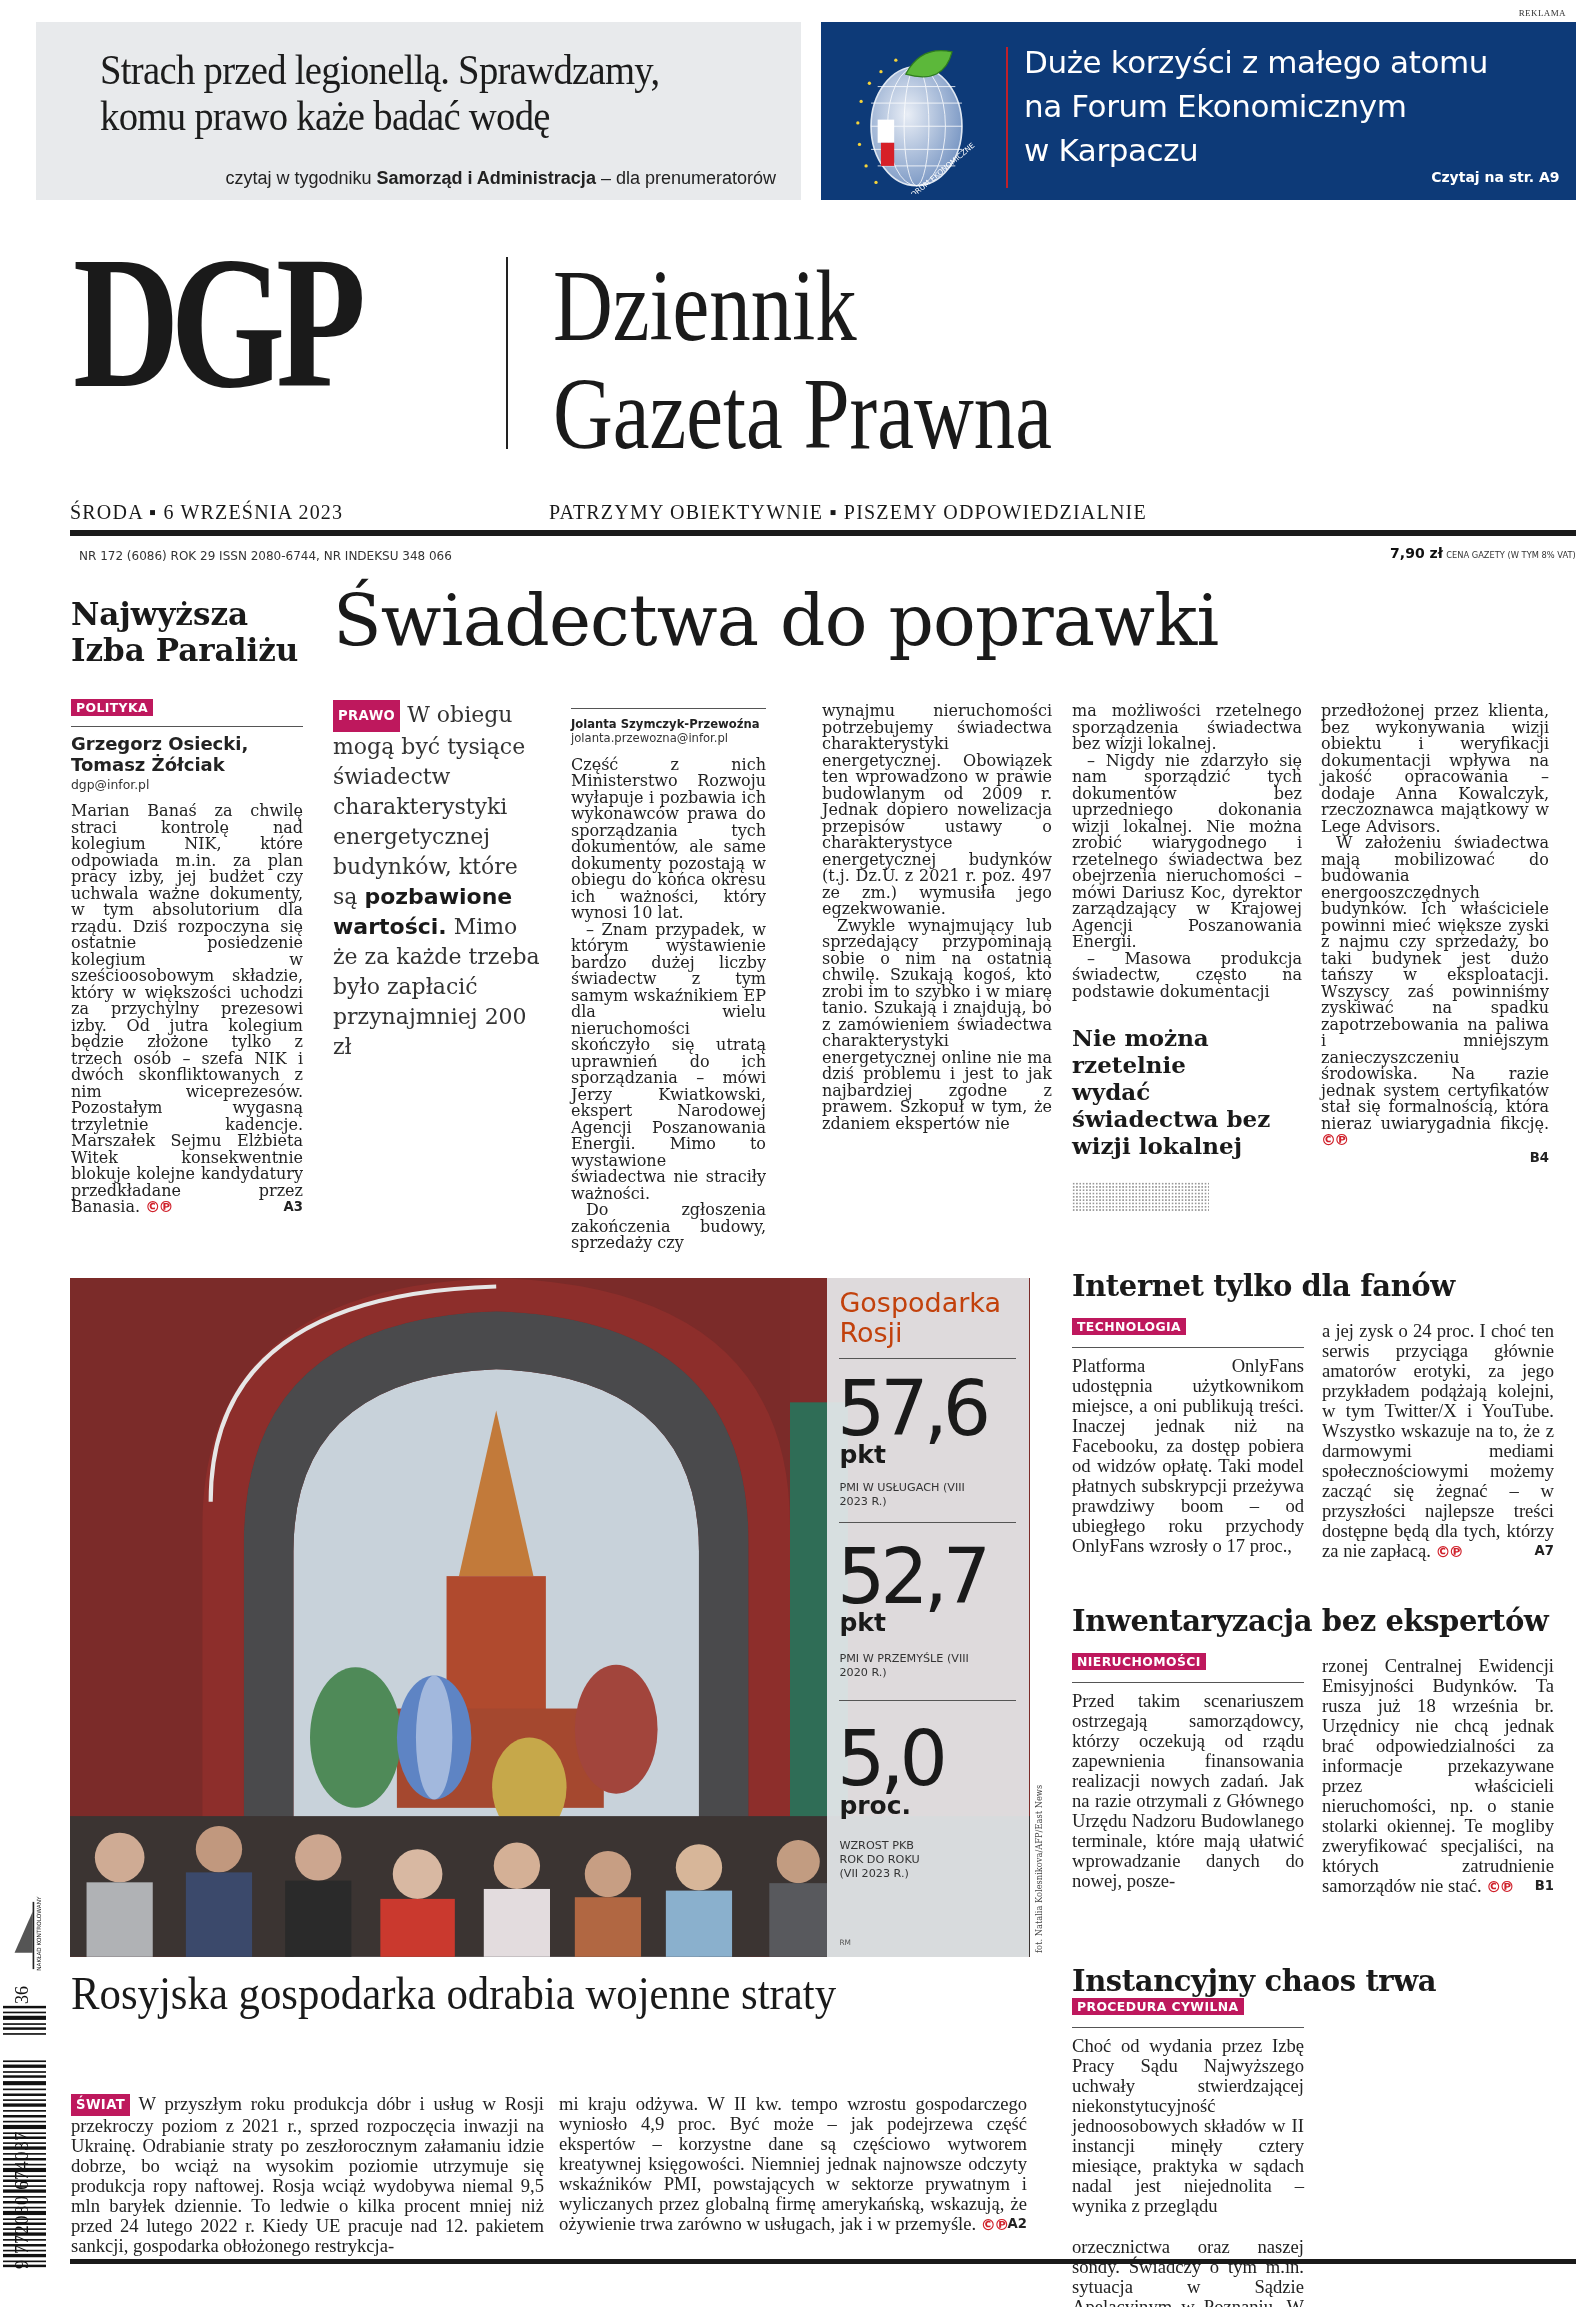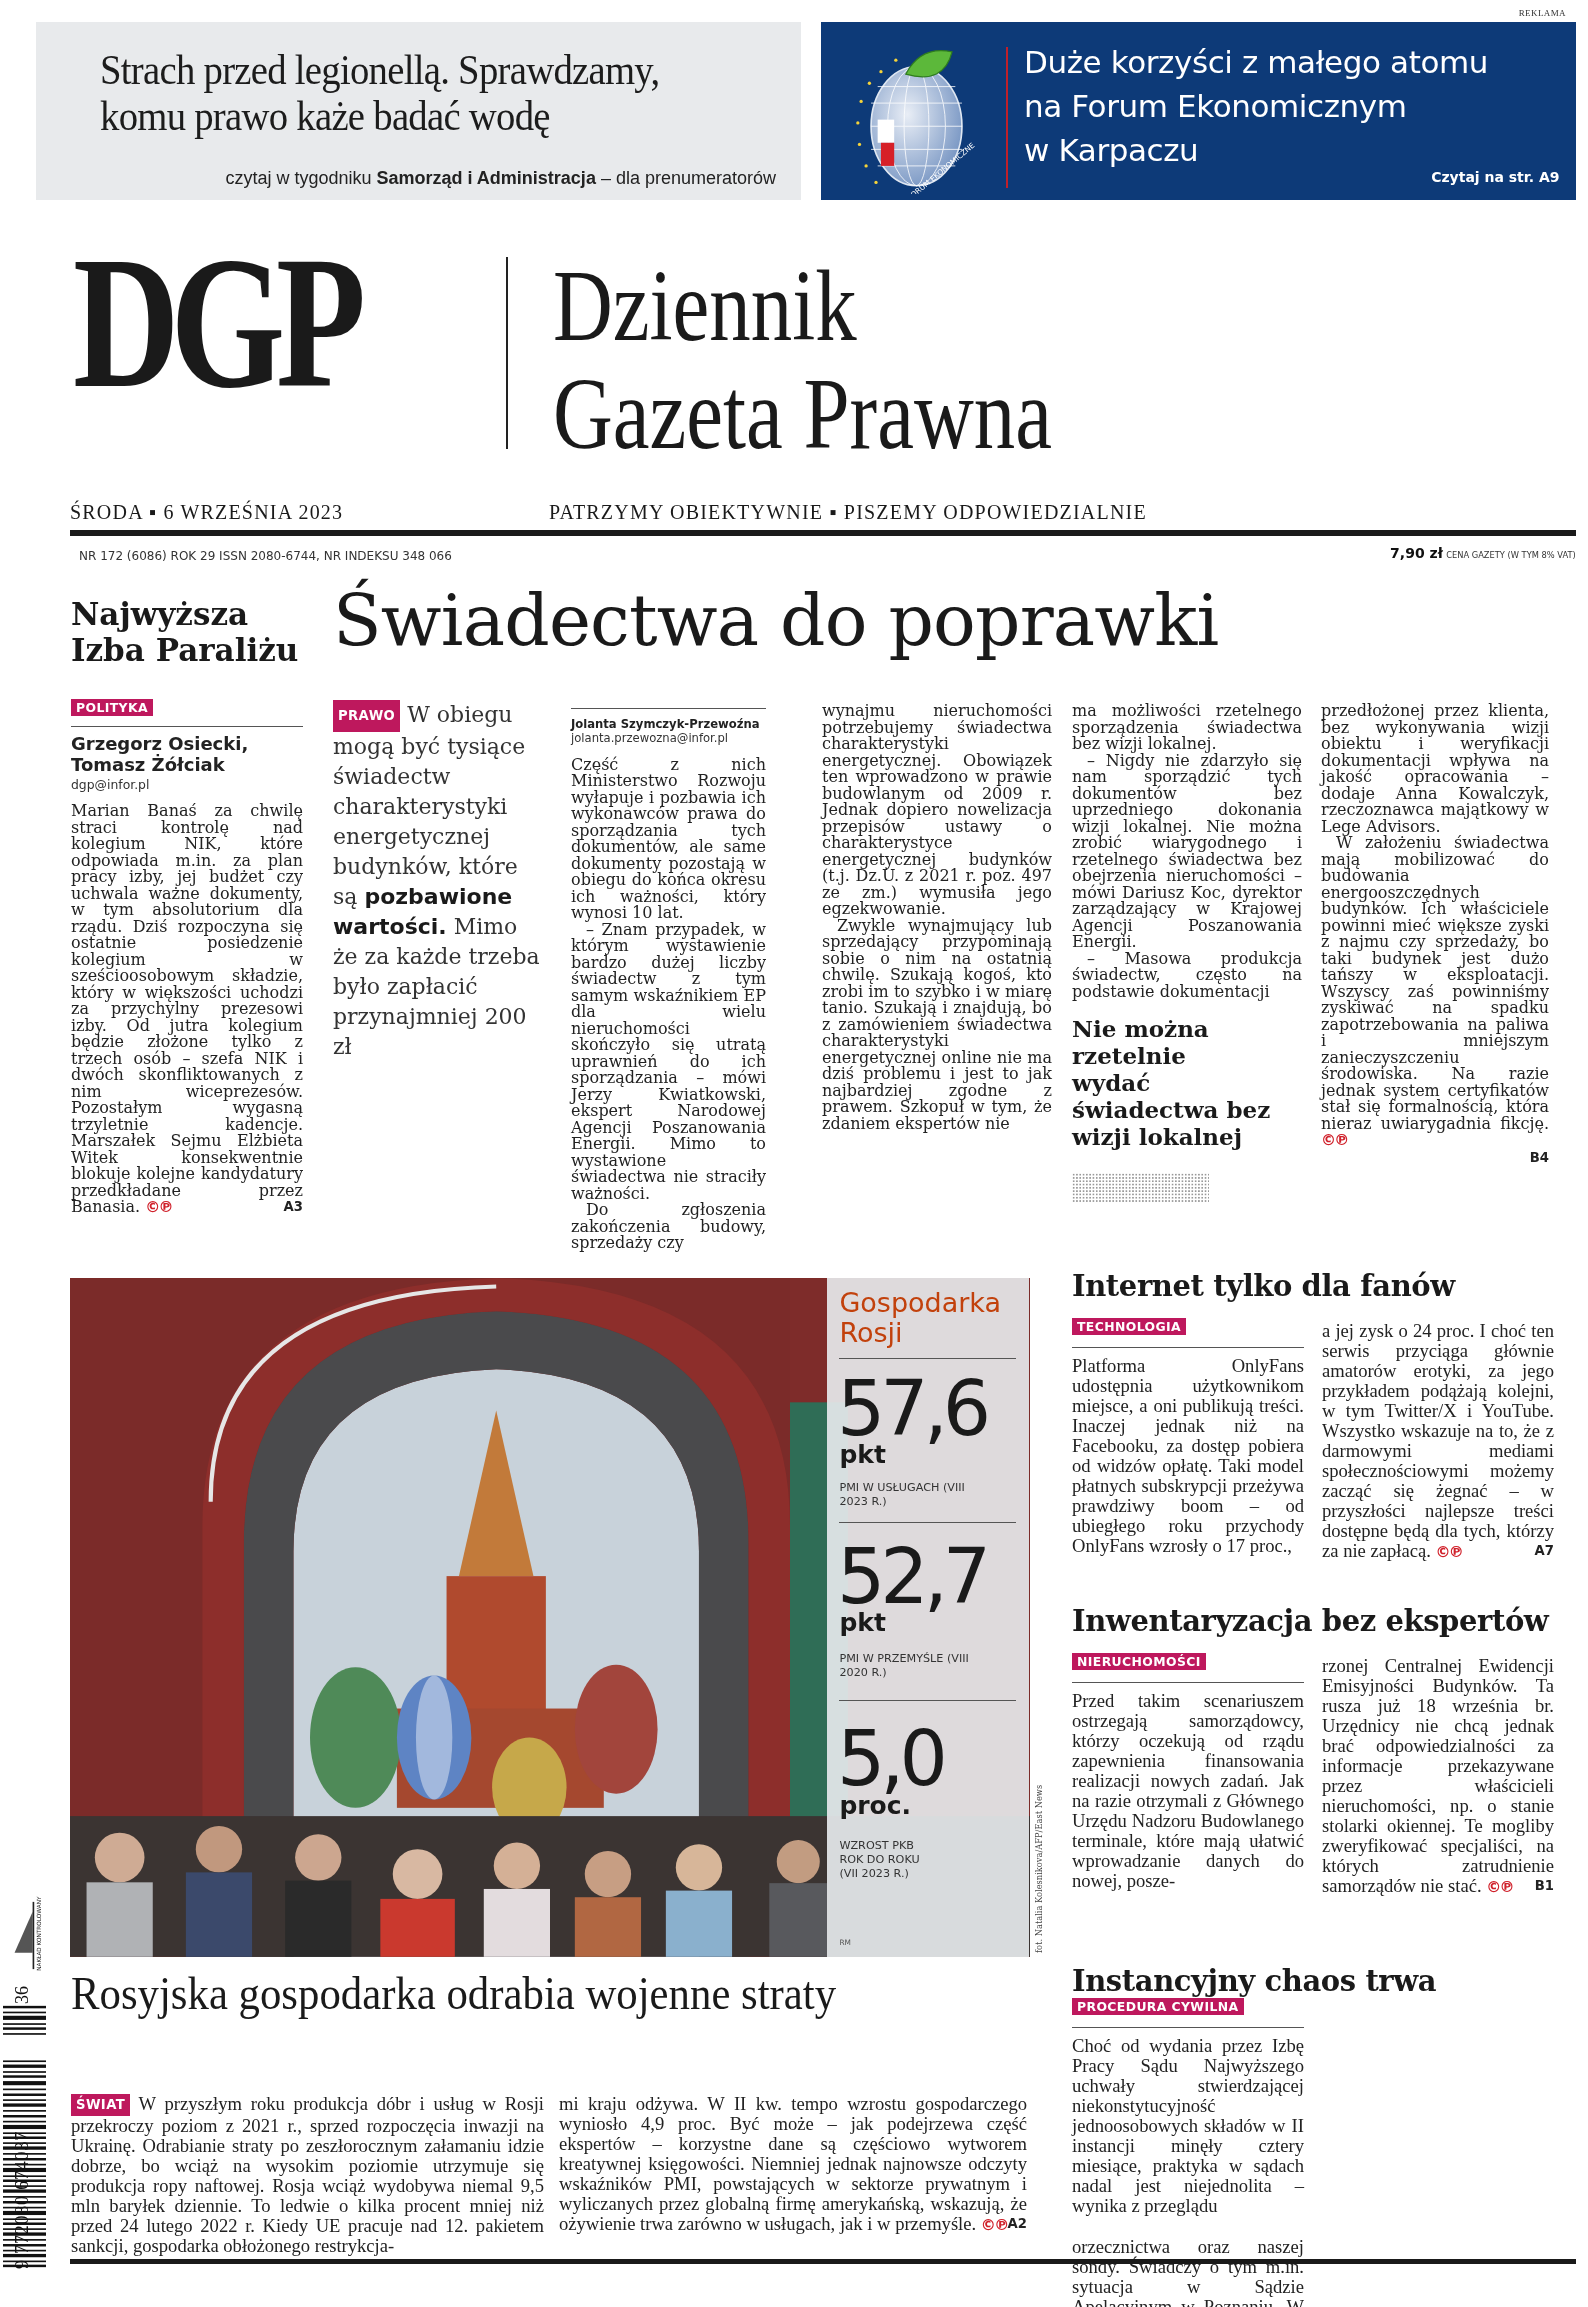--- a/index.html
+++ b/index.html
@@ -181,21 +181,21 @@
   <p>wynajmu nieruchomości potrzebujemy świadectwa charakterystyki energetycznej. Obowiązek ten wprowadzono w prawie budowlanym od 2009 r. Jednak dopiero nowelizacja przepisów ustawy o charakterystyce energetycznej budynków (t.j. Dz.U. z 2021 r. poz. 497 ze zm.) wymusiła jego egzekwowanie.</p>
   <p>Zwykle wynajmujący lub sprzedający przypominają sobie o nim na ostatnią chwilę. Szukają kogoś, kto zrobi im to szybko i w miarę tanio. Szukają i znajdują, bo z zamówieniem świadectwa charakterystyki energetycznej online nie ma dziś problemu i jest to jak najbardziej zgodne z prawem. Szkopuł w tym, że zdaniem ekspertów nie</p>
 </div>
 
 <div class="abs" style="left:1072px; top:703px; width:230px;">
   <div class="body-s">
     <p>ma możliwości rzetelnego sporządzenia świadectwa bez wizji lokalnej.</p>
     <p>– Nigdy nie zdarzyło się nam sporządzić tych dokumentów bez uprzedniego dokonania wizji lokalnej. Nie można zrobić wiarygodnego i rzetelnego świadectwa bez obejrzenia nieruchomości – mówi Dariusz Koc, dyrektor zarządzający w Krajowej Agencji Poszanowania Energii.</p>
     <p>– Masowa produkcja świadectw, często na podstawie dokumentacji</p>
   </div>
-  <div class="pull" style="margin-top:15px; width:199px;">Nie można rzetelnie wydać świadectwa bez wizji lokalnej</div>
+  <div class="pull" style="margin-top:24px; width:199px;">Nie można rzetelnie wydać świadectwa bez wizji lokalnej</div>
   <div class="dots" style="margin-top:23px;"></div>
 </div>
 
 <div class="abs body-s" style="left:1321px; top:703px; width:228px;">
   <p>przedłożonej przez klienta, bez wykonywania wizji obiektu i weryfikacji dokumentacji wpływa na jakość opracowania – dodaje Anna Kowalczyk, rzeczoznawca majątkowy w Lege Advisors.</p>
   <p><span>W założeniu świadectwa mają mobilizować do budowania energooszczędnych budynków. Ich właściciele powinni mieć większe zyski z najmu czy sprzedaży, bo taki budynek jest dużo tańszy w eksploatacji. Wszyscy zaś powinniśmy zyskiwać na spadku zapotrzebowania na paliwa i mniejszym zanieczyszczeniu środowiska. Na razie jednak system certyfikatów stał się formalnością, która nieraz uwiarygadnia fikcję.</span> <span class="cp">©℗</span></p>
   <p style="text-align:right; text-indent:0;"><span class="pageref" style="float:none;">B4</span></p>
 </div>
 
 <div class="abs photo">

